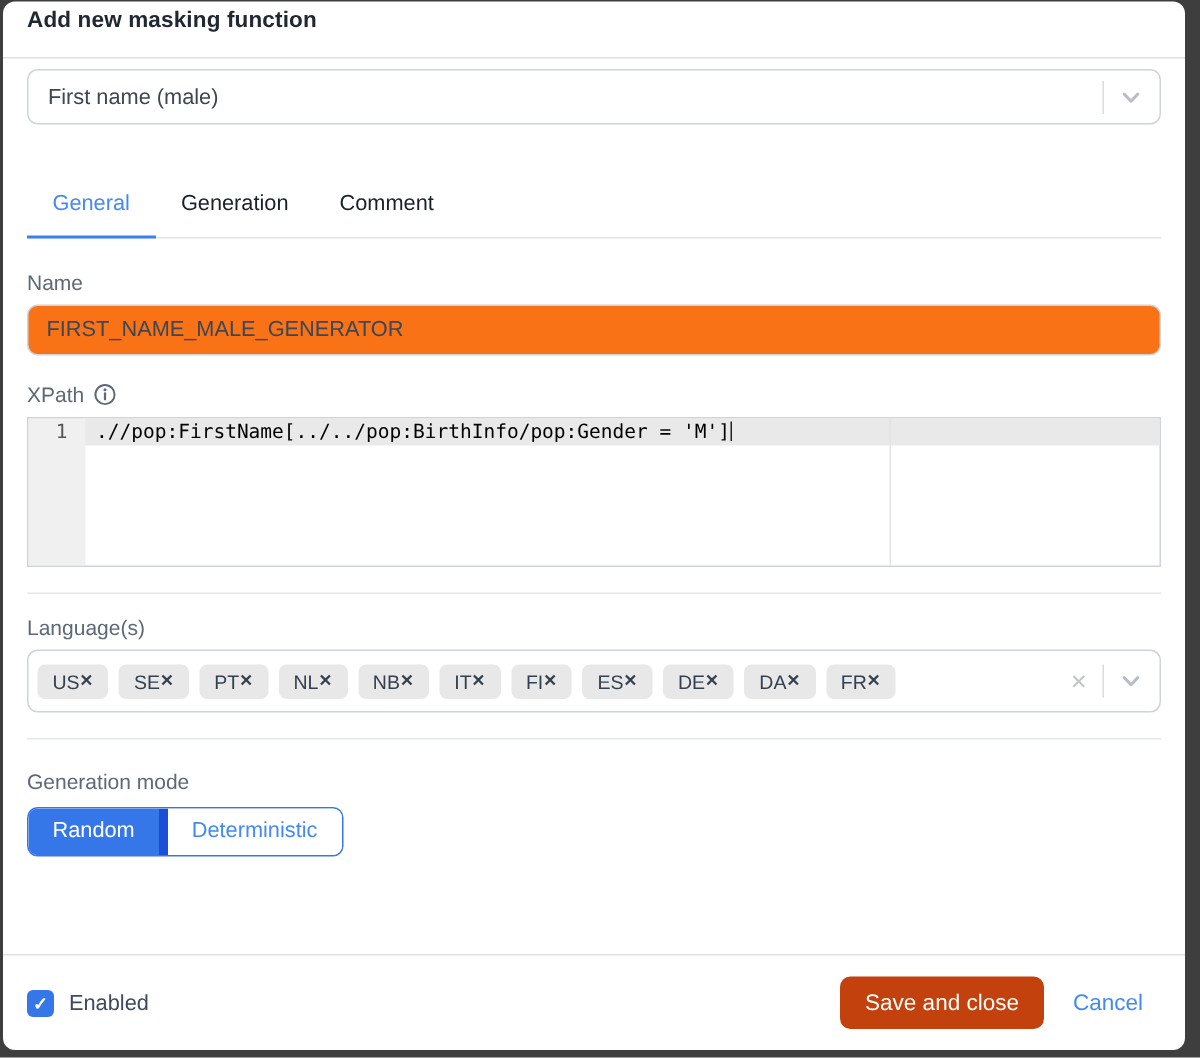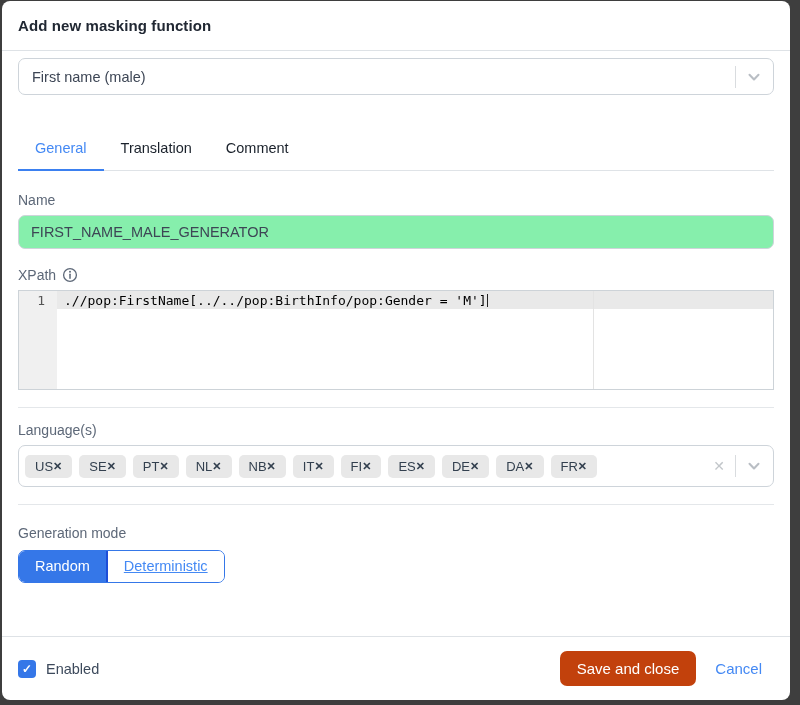--- a/index.html
+++ b/index.html
@@ -2,21 +2,21 @@
 <html><head>
 <meta charset="utf-8">
 <style>
   * { margin:0; padding:0; box-sizing:border-box; }
   html,body { width:800px; height:705px; overflow:hidden; }
   body { font-family:"Liberation Sans", sans-serif; background:#3e3e3e; position:relative; }
 
   .modal { position:absolute; top:1px; left:2px; right:10px; bottom:5px;
            background:#fff; border-radius:8px; display:flex; flex-direction:column; overflow:hidden; }
 
-  .modal-header { padding:16px 16px 16px 16px; border-bottom:1px solid #dee2e6; }
+  .modal-header { padding:4px 16px 16px 16px; border-bottom:1px solid #dee2e6; }
   .modal-title { font-size:15px; font-weight:700; color:#212833; letter-spacing:.1px; }
 
   .modal-body { flex:1; padding:0 16px; overflow:hidden; }
 
   .field-label { font-size:14px; color:#5d6878; }
 
   
   .lbl-function { margin-top:18px; }
   .select-box { margin-top:7px; height:37px; border:1px solid #ced4da; border-radius:7px;
                 display:flex; align-items:center; padding:0 10px 0 13px; }
@@ -27,21 +27,21 @@
   
   .tabs { margin-top:34px; border-bottom:1px solid #dfe3e7; display:flex; }
   .tab { padding:11px 17px 13px 17px; font-size:14.5px; color:#1a212b; cursor:pointer;
          margin-bottom:-1px; }
   .tab.active { color:#4489f4; border-bottom:2px solid #3b80f0; }
 
   
   .lbl-name { margin-top:21px; }
   .text-input { margin-top:7px; width:100%; height:34px; border:1px solid #ced4da; border-radius:7px;
                 padding:0 12px; font-size:14.5px; color:#3d4655; outline:none;
-                font-family:"Liberation Sans", sans-serif; background:#86efac; }
+                font-family:"Liberation Sans", sans-serif; background:#f97316; }
 
   
   .lbl-xpath { margin-top:18px; display:flex; align-items:center; gap:6px; }
   .info-icon { width:16px; height:16px; }
 
   .code-editor { margin-top:7px; height:100px; border:1px solid #cdd3d8; position:relative;
                  display:flex; font-family:"DejaVu Sans Mono","Liberation Mono",monospace;
                  font-size:13px; line-height:17px; background:#fff; overflow:hidden; }
   .gutter { width:38px; background:#f0f0f0; color:#555; text-align:right;
             padding:1px 12px 0 0; flex:0 0 auto; position:relative; z-index:2; }
@@ -62,21 +62,21 @@
          align-items:center; font-size:13px; color:#33404f; }
   .tag-x { font-size:11px; font-weight:700; color:#33404f; cursor:pointer; line-height:1; }
   .clear-x { font-size:14px; color:#c2c6ca; font-weight:400; margin:0 10px; cursor:pointer; }
 
   
   .lbl-genmode { margin-top:20px; }
   .btn-group { margin-top:9px; display:inline-flex; border:1px solid #3577e8; border-radius:7px;
                overflow:hidden; }
   .seg { padding:7px 16px 8px 16px; font-size:14.5px; cursor:pointer; background:#fff; color:#4489f4; }
   .seg.active { background:#3577e8; color:#fff; }
-  .seg + .seg { border-left:2px solid #1d4ed8;text-decoration:underline; }
+  .seg + .seg { border-left:6px solid #1d4ed8; }
 
   
   .modal-footer { border-top:1px solid #dee2e6; padding:14px 16px; display:flex; align-items:center; }
   .checkbox { width:18px; height:18px; border-radius:4px; background:#3577e8; display:flex;
               align-items:center; justify-content:center; cursor:pointer; flex:0 0 auto; }
   .checkbox .tick { color:#fff; font-size:12px; font-weight:700; line-height:1; }
   .enabled-label { margin-left:10px; font-size:14.5px; color:#3d4a5c; }
   .footer-spacer { flex:1; }
   .btn-primary { background:#c2410c; color:#fff; border:none; border-radius:7px;
                  padding:9px 17px; font-size:15px; font-family:"Liberation Sans",sans-serif;
@@ -98,21 +98,21 @@
       <div class="select-box">
         <div class="select-value">First name (male)</div>
         <div class="select-divider"></div>
         <svg class="chev" viewBox="0 0 16 16">
           <polyline points="4,6 8,10.2 12,6" fill="none" stroke="#b9bec4" stroke-width="1.8" stroke-linecap="round" stroke-linejoin="round"></polyline>
         </svg>
       </div>
 
       <div class="tabs">
         <div class="tab active">General</div>
-        <div class="tab">Translation</div>
+        <div class="tab">Generation</div>
         <div class="tab">Comment</div>
       </div>
 
       <div class="field-label lbl-name">Name</div>
       <input class="text-input" type="text" value="FIRST_NAME_MALE_GENERATOR" style="">
 
       <div class="field-label lbl-xpath">
         <span>XPath</span>
         <svg class="info-icon" viewBox="0 0 16 16">
           <circle cx="8" cy="8" r="6.4" fill="none" stroke="#5d6878" stroke-width="1.3"></circle>

